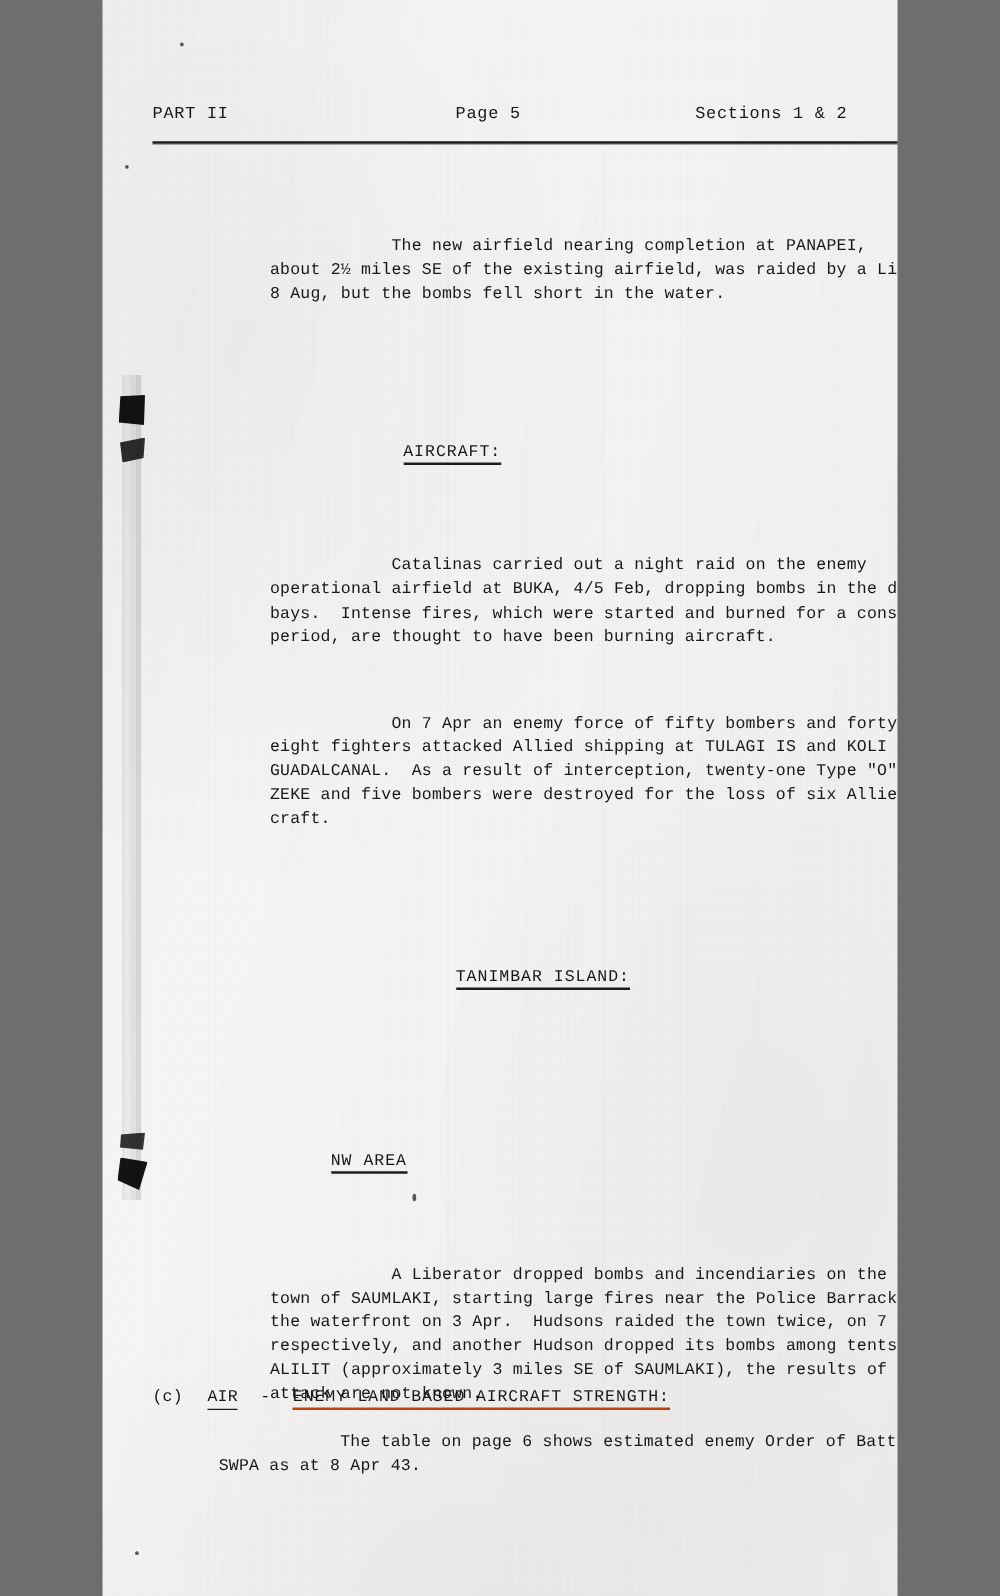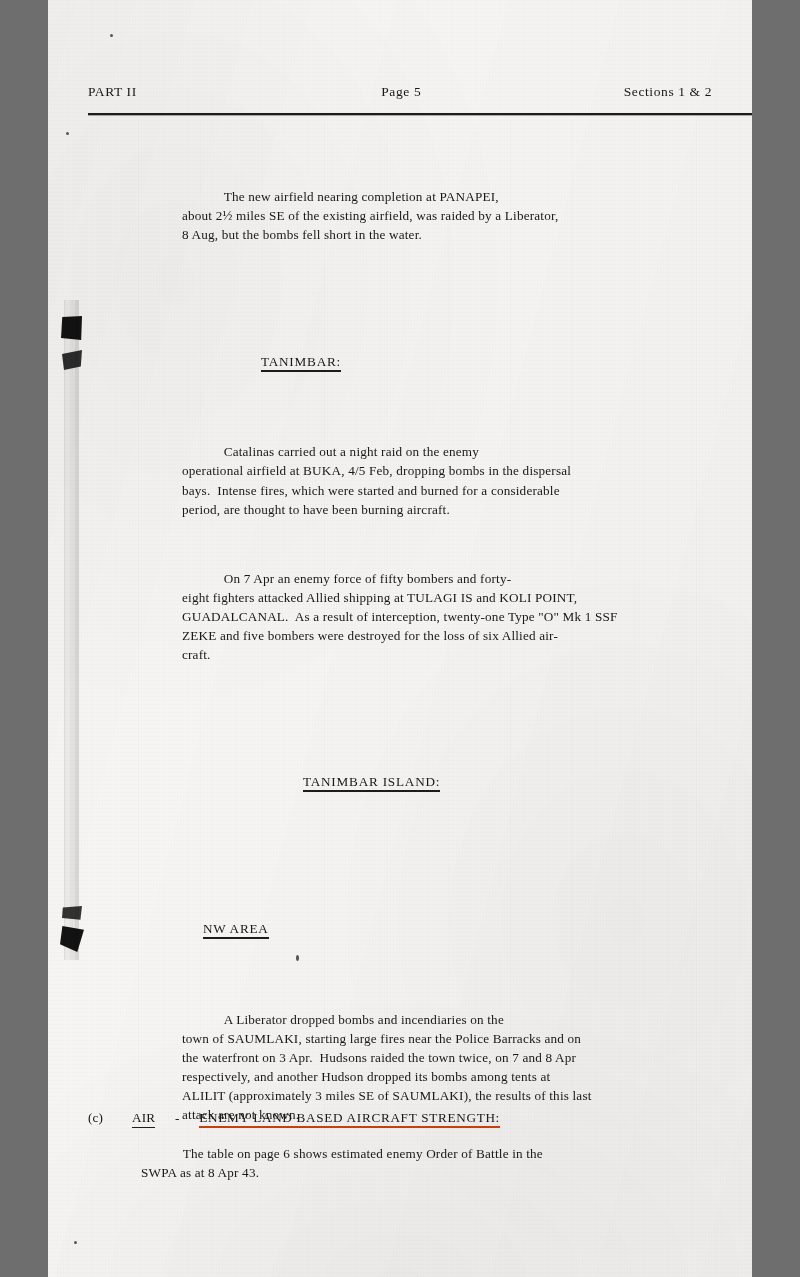--- a/index.html
+++ b/index.html
@@ -3,26 +3,26 @@
 <meta charset="utf-8">
 <style>
   html, body {
     margin: 0;
     padding: 0;
     background: #6e6e6e;
   }
 
   #page {
     position: relative;
-    width: 704px;
+    width: 636px;
     height: 1277px;
     margin: 0 auto;
     background: #f6f5f3;
     overflow: hidden;
-    font-family: Liberation Serif, serif;
+    font-family: Liberation Mono, monospace;
     color: #181818;
   }
 
   
   .paper-tex {
     position: absolute;
     inset: 0;
     pointer-events: none;
     background:
       radial-gradient(ellipse 70% 50% at 18% 22%, rgba(0,0,0,0.030), rgba(0,0,0,0) 70%),
@@ -195,21 +195,21 @@
   <div class="rule-head"></div>
 
   <div class="body-block">
 
     <p class="para">            The new airfield nearing completion at PANAPEI,
 about 2½ miles SE of the existing airfield, was raided by a Liberator,
 8 Aug, but the bombs fell short in the water.</p>
 
     
     <div class="head-wrap indent-2">
-      <span class="sec-head">TANIMBAR:</span>
+      <span class="sec-head">AIRCRAFT:</span>
     </div>
     <p class="para">            Catalinas carried out a night raid on the enemy
 operational airfield at BUKA, 4/5 Feb, dropping bombs in the dispersal
 bays.  Intense fires, which were started and burned for a considerable
 period, are thought to have been burning aircraft.</p>
     <p class="para">            On 7 Apr an enemy force of fifty bombers and forty-
 eight fighters attacked Allied shipping at TULAGI IS and KOLI POINT,
 GUADALCANAL.  As a result of interception, twenty-one Type "O" Mk 1 SSF
 ZEKE and five bombers were destroyed for the loss of six Allied air-
 craft.</p>

